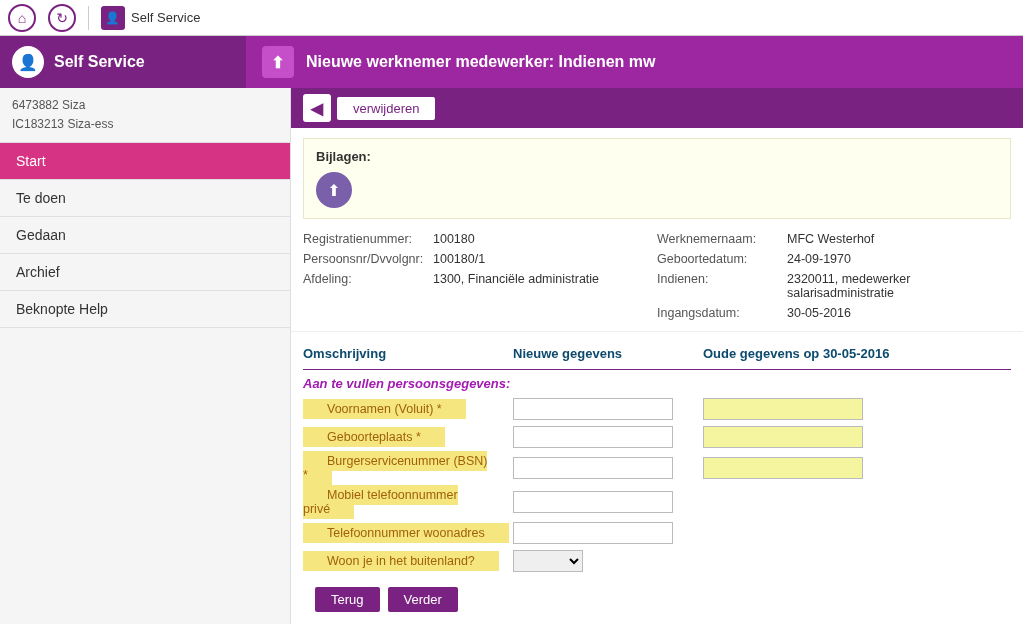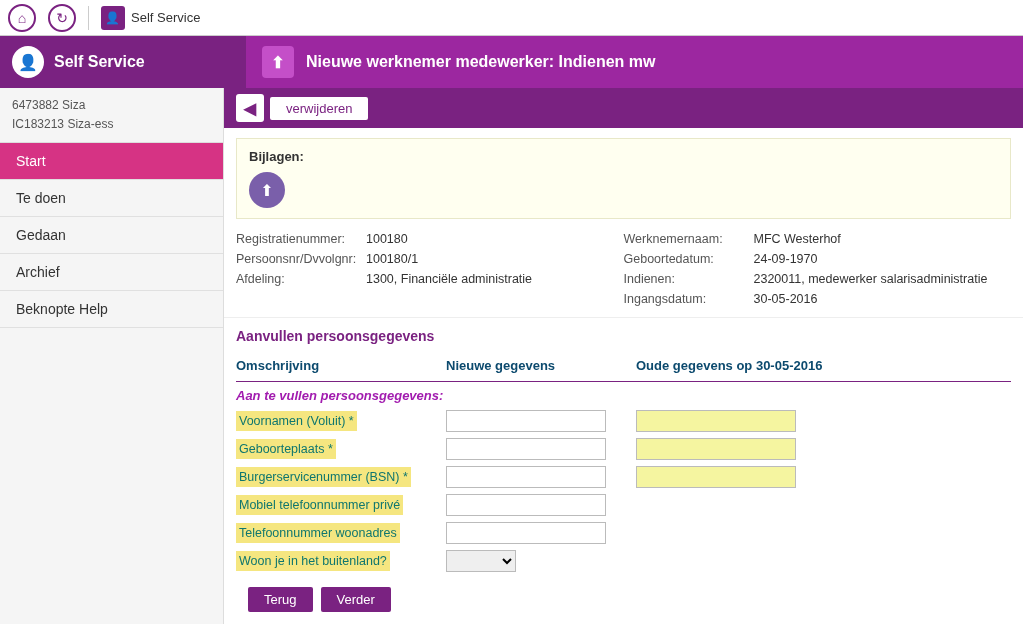--- a/index.html
+++ b/index.html
@@ -78,21 +78,21 @@
     }
 
     
     .main {
       display: flex;
       height: calc(624px - 36px - 52px);
     }
 
     
     .sidebar {
-      width: 224px;
+      width: 291px;
       background: #f5f5f5;
       border-right: 1px solid #ddd;
       display: flex; flex-direction: column;
     }
     .sidebar-info {
       padding: 8px 12px;
       font-size: 12px;
       color: #555;
       line-height: 1.6;
       border-bottom: 1px solid #ddd;
@@ -218,22 +218,22 @@
       color: #a21caf;
       font-size: 13px;
     }
     .form-table td {
       padding: 3px 4px 3px 0;
       font-size: 12.5px;
       vertical-align: middle;
     }
     .field-label {
       background: #f5e680;
-      padding: 3px 3px;
-      color: #0f766e;
+      padding: 3px 24px;
+      color: #a16207;
       font-size: 12.5px;
       min-width: 200px;
     }
     .field-input {
       padding: 2px 4px;
       border: 1px solid #bbb;
       font-size: 12.5px;
       width: 160px;
       height: 22px;
     }
@@ -361,21 +361,20 @@
           <span class="info-value">2320011, medewerker salarisadministratie</span>
         </div>
         <div class="info-row">
           <span class="info-label">Ingangsdatum:</span>
           <span class="info-value">30-05-2016</span>
         </div>
       </div>
     </div>
 
     <div class="aanvullen-section">
-      <div class="aanvullen-title">Aanvullen persoonsgegevens</div>
 
       <table class="form-table">
         <thead>
           <tr>
             <th style="width:210px;">Omschrijving</th>
             <th style="width:190px;">Nieuwe gegevens</th>
             <th class="old-value-header">Oude gegevens op 30-05-2016</th>
           </tr>
         </thead>
         <tbody>

